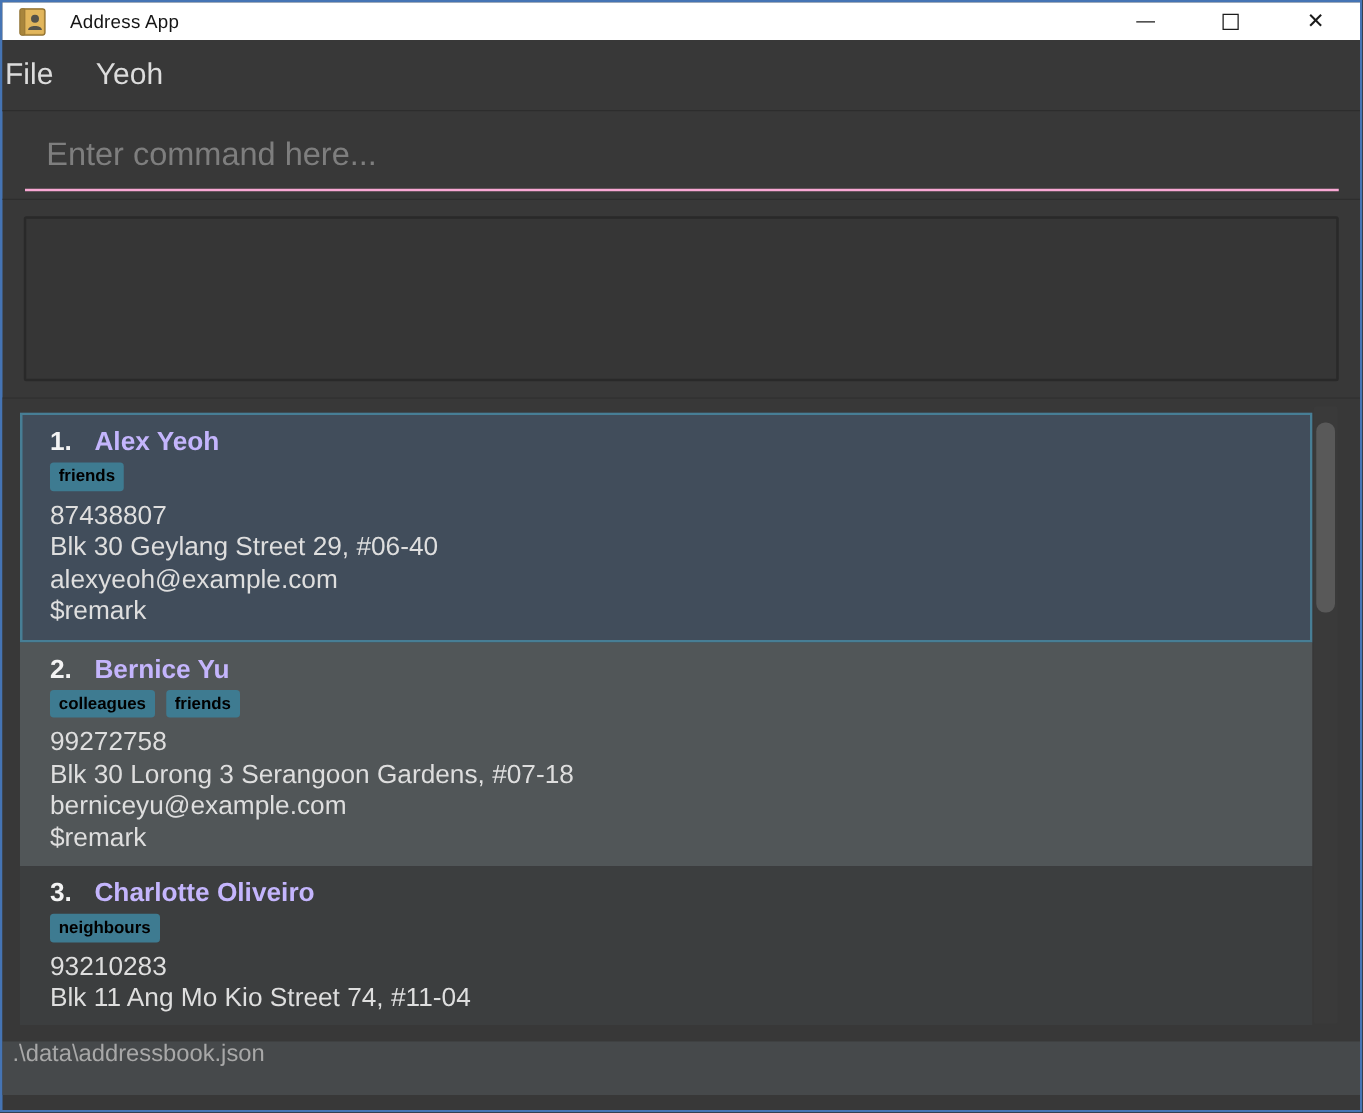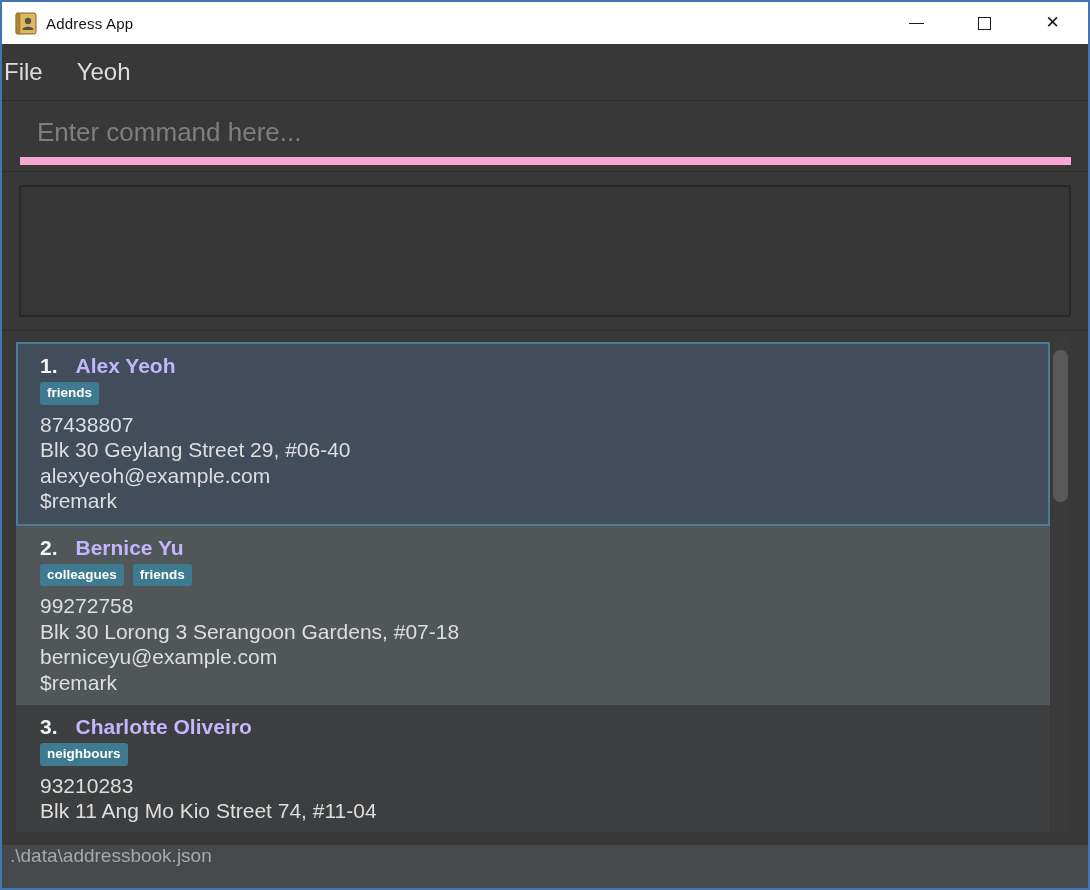--- a/index.html
+++ b/index.html
@@ -6,22 +6,22 @@
   body {
     font-family: "Liberation Sans", "DejaVu Sans", sans-serif;
     background:#202020; width:1090px; height:890px; overflow:hidden;
   }
   .window {
     width:1090px; height:890px; border:2px solid #4574b4;
     background:#383838; display:flex; flex-direction:column;
   }
   
   .titlebar {
-    height:42px; background:#ffffff; display:flex; align-items:center;
-    padding-left:13px; flex:0 0 auto;
+    height:30px; background:#ffffff; display:flex; align-items:center;
+    padding-left:13px; flex:0 0 auto;gap:10px;
   }
   .app-icon { width:22px; height:23px; display:block; }
   .titlebar .title {
     margin-left:9px; font-size:15px; color:#151515; letter-spacing:0.2px;
   }
   .win-controls { margin-left:auto; display:flex; height:100%; }
   .win-btn {
     width:47px; height:100%; display:flex; align-items:center; justify-content:center;
     color:#1b1b1b; cursor:default; background:transparent; border:none;
   }
@@ -38,21 +38,21 @@
     font-size:24px; font-weight:300; color:#dcdcdc; padding:4px 2px; cursor:default;
   }
   .menu-item + .menu-item { margin-left:30px; }
   
   .command-pane {
     height:70px; display:flex; align-items:flex-end; padding:0 17px 6px 18px;
     flex:0 0 auto;
   }
   .command-input {
     width:100%; height:52px; background:transparent; border:none; outline:none;
-    border-bottom:8px solid #f9a8d4; color:#e0e0e0;
+    border-bottom:2px solid #f9a8d4; color:#e0e0e0;
     font-family:"Liberation Sans","DejaVu Sans",sans-serif;
     font-size:26px; font-weight:300; padding:0 0 6px 17px;
   }
   .command-input::placeholder { color:#7e7e7e; opacity:1; }
   
   .result-pane {
     height:160px; padding:13px 17px; border-top:1px solid #2e2e2e;
     border-bottom:1px solid #2e2e2e; flex:0 0 auto;
   }
   .result-box {
@@ -69,21 +69,21 @@
   .card.selected {
     background:#414d5b; border:2px solid #477e95; padding:10px 22px;
   }
   .card.shade-light { background:#515658; }
   .card.shade-dark  { background:#3c3e3f; }
   .name-row { display:flex; align-items:baseline; margin-bottom:4px; }
   .idx  { font-size:21px; font-weight:bold; color:#f3f3f3; }
   .name { font-size:21px; font-weight:bold; color:#c4b5fd; margin-left:18px; }
   .tags-row { display:flex; gap:9px; margin:2px 0 7px 0; }
   .tag {
-    background:#3e7b91; color:#ffffff; font-size:13.5px; font-weight:bold;
+    background:#3e7b91; color:#000000; font-size:13.5px; font-weight:bold;
     padding:3px 7px 4px 7px; border-radius:3px; line-height:1.15;
   }
   .detail { font-size:21px; color:#dedede; line-height:25.5px; font-weight:300; }
   .scrollbar-track {
     position:absolute; right:18px; top:6px; width:19px; height:494px;
     background:#3a3a3a; border-radius:2px;
   }
   .scrollbar-thumb {
     position:absolute; right:20px; top:19px; width:15px; height:152px;
     background:#595959; border-radius:7px;

